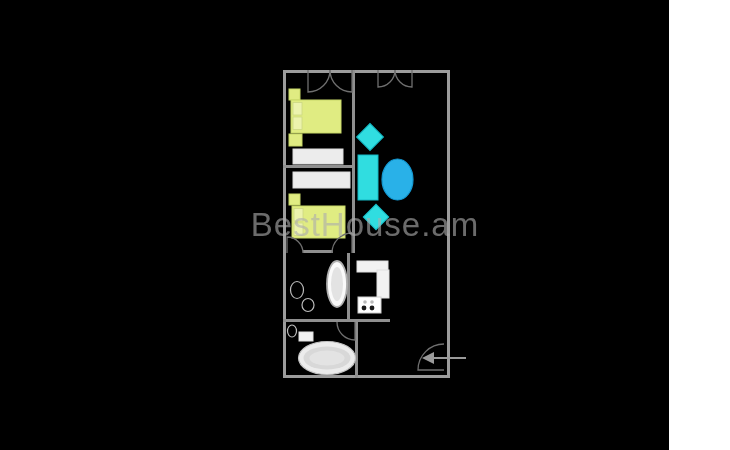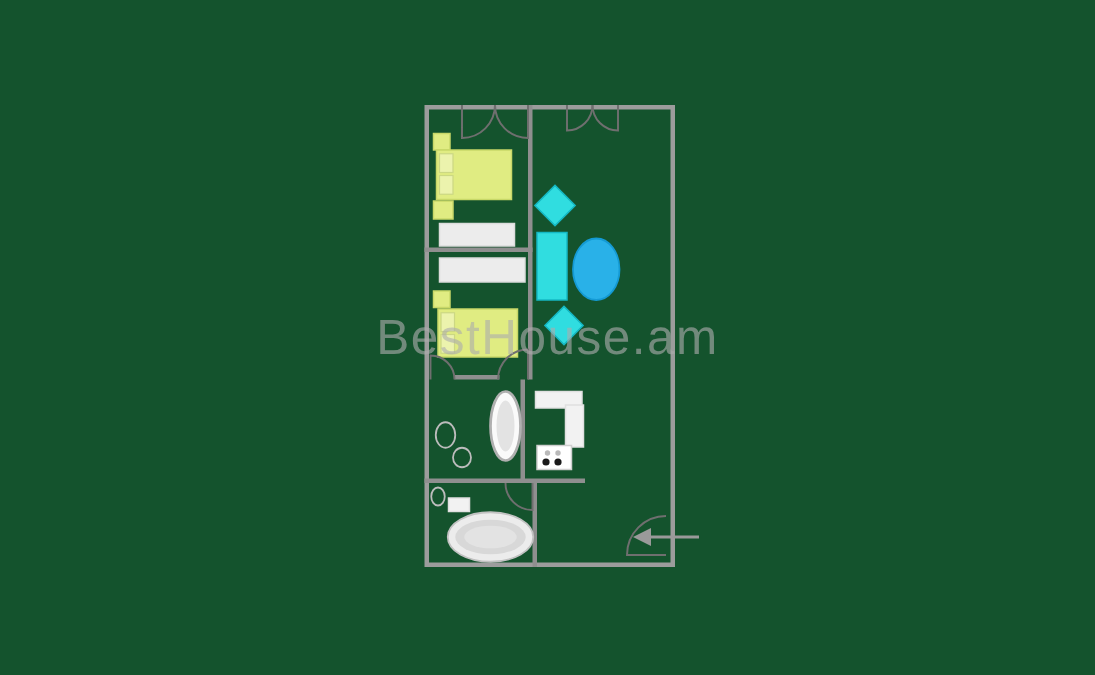--- a/index.html
+++ b/index.html
@@ -1,17 +1,17 @@
 <!DOCTYPE html>
 <html><head>
 <meta charset="utf-8">
 <style>
   html,body{margin:0;padding:0;background:#ffffff;}
   .canvas{
-    position:relative;width:730px;height:450px;background:#14532d;overflow:hidden;
+    position:relative;width:669px;height:450px;background:#000000;overflow:hidden;
     font-family:"Liberation Sans", sans-serif;
   }
   .plan{position:absolute;left:283px;top:70px;}
   .plan svg{display:block;overflow:visible;}
   .watermark{
     position:absolute;left:0;top:206px;width:730px;text-align:center;
     font-size:33px;font-weight:400;letter-spacing:1px;
     color:rgba(172,172,172,0.62);
     z-index:5;pointer-events:none;white-space:nowrap;
   }

